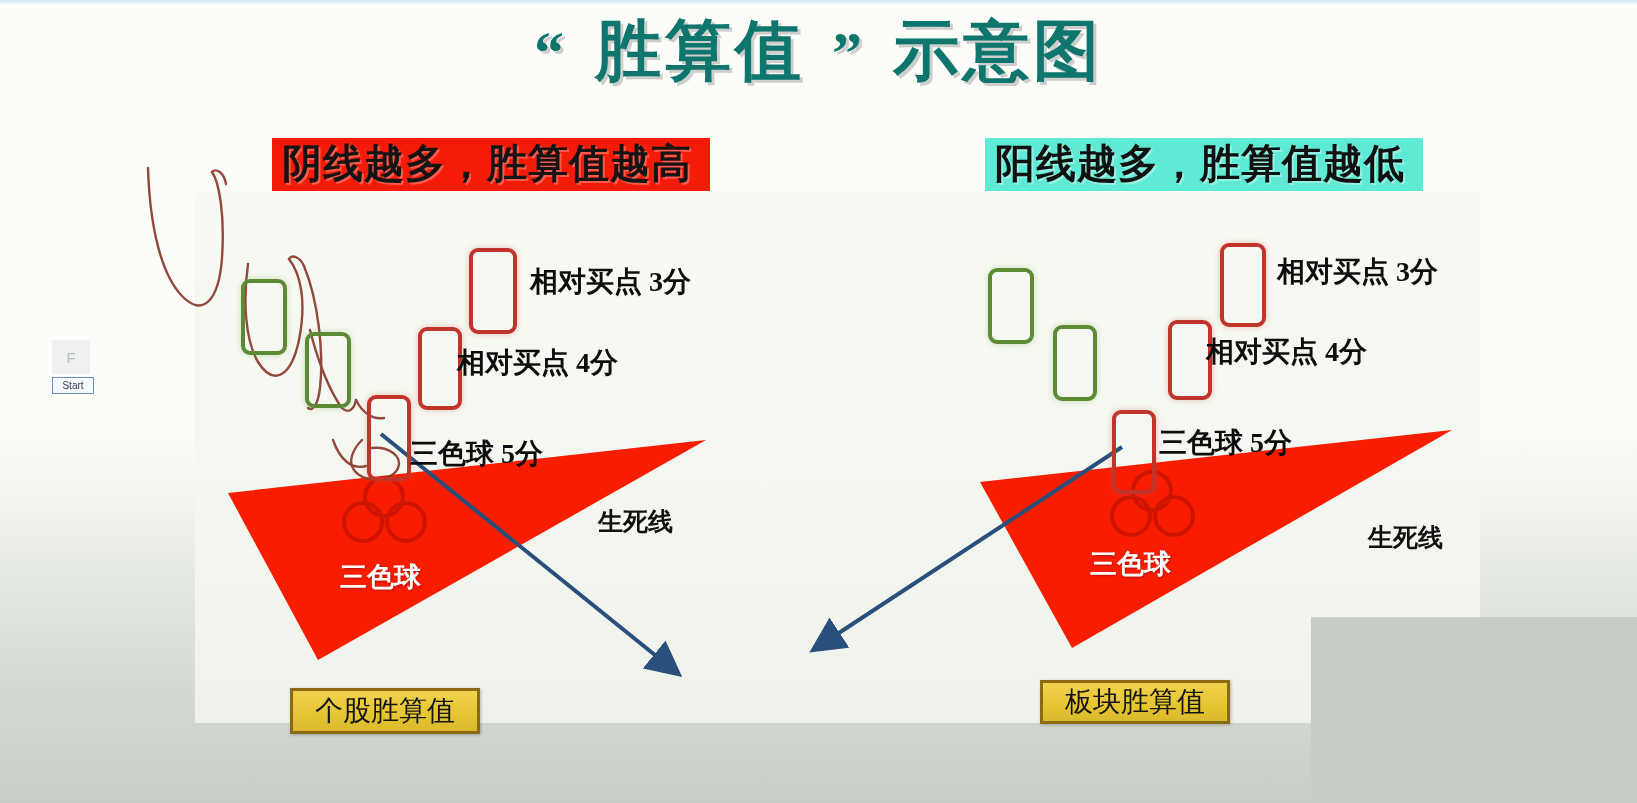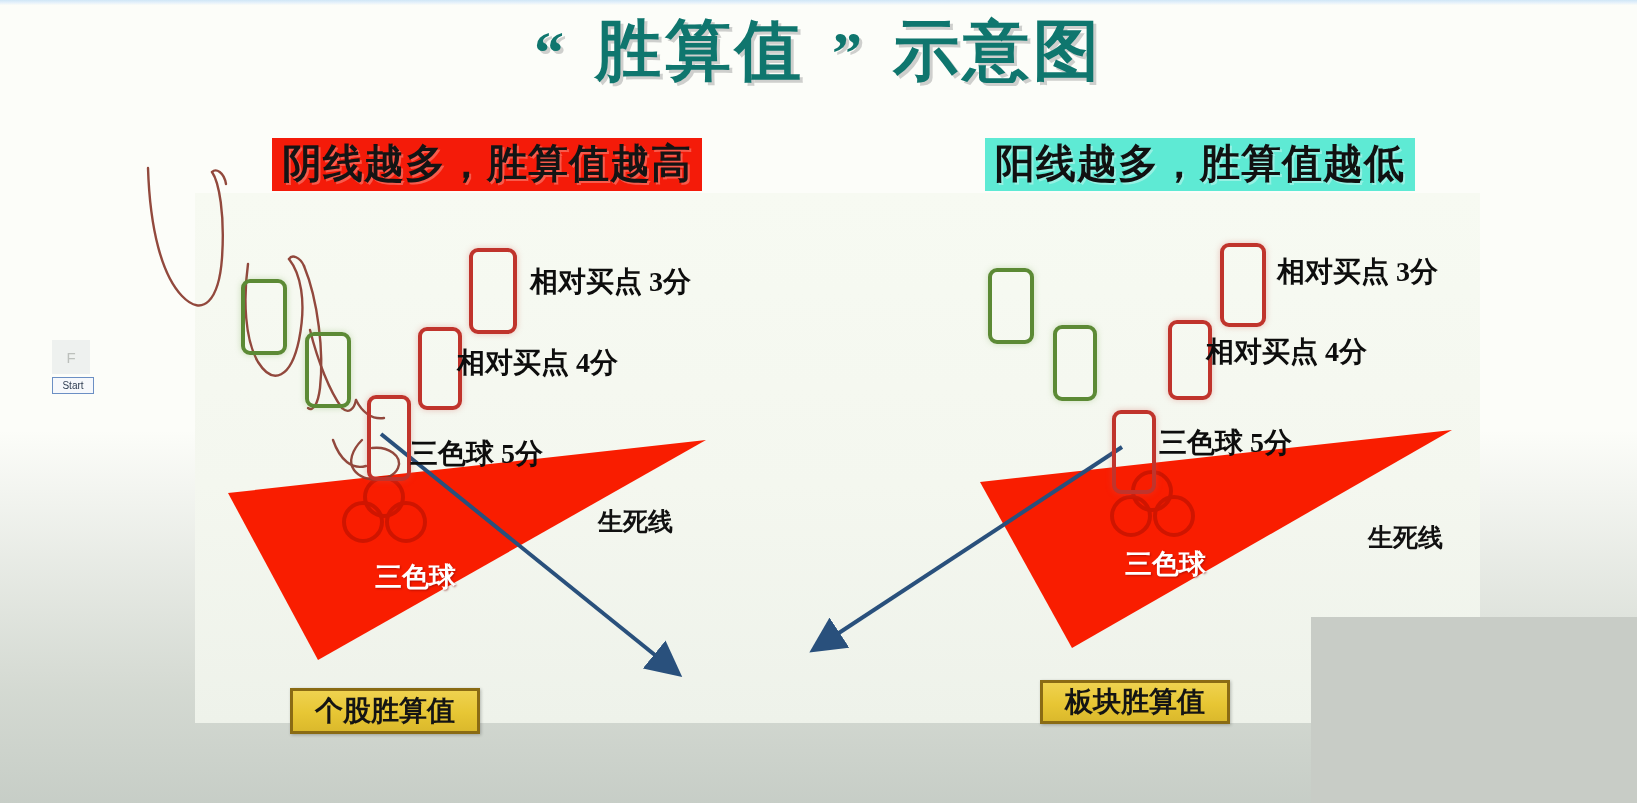--- a/index.html
+++ b/index.html
@@ -26,21 +26,21 @@
   
   .title{position:absolute;left:0;top:6px;width:100%;text-align:center;
      font-family:"DejaVu Sans","Liberation Sans",sans-serif;
      font-size:66px;font-weight:bold;color:#0f766e;letter-spacing:4px;
      text-shadow:3px 3px 0 rgba(150,150,150,.45);}
   .title .q{font-family:"Liberation Serif","DejaVu Serif",serif;font-size:60px;}
 
   
   .banner{position:absolute;font-size:40px;font-weight:bold;letter-spacing:1px;
      font-family:"DejaVu Sans","Liberation Sans",sans-serif;
-     padding:4px 10px 7px 10px;white-space:nowrap;line-height:1.05;}
+     padding:4px 18px 7px 10px;white-space:nowrap;line-height:1.05;}
   .banner-red{left:272px;top:138px;background:#f41b09;color:#141414;
      text-shadow:2px 2px 0 rgba(255,210,200,.35);}
   .banner-gray{left:985px;top:138px;background:#5eead4;color:#111;
      text-shadow:2px 2px 0 rgba(255,255,255,.35);}
 
   
   .candle{position:absolute;border-radius:9px;background:transparent;}
   .cg{border:4px solid #5c8a35;box-shadow:0 0 6px rgba(120,170,80,.35);}
   .cr{border:4px solid #c0342c;box-shadow:0 0 6px rgba(210,90,80,.35);}
 
@@ -50,25 +50,25 @@
   .lbl-26{font-size:28px;text-align:center;}
   .lbl-sheng{font-family:"DejaVu Sans","Liberation Sans",sans-serif;font-size:25px;
      font-weight:bold;color:#111;}
 
   
   svg.layer{position:absolute;left:0;top:0;width:1637px;height:803px;overflow:visible;
      pointer-events:none;}
 
   .tri-lab{position:absolute;color:#fff;font-weight:bold;font-size:27px;
      font-family:"DejaVu Sans","Liberation Sans",sans-serif;
-     text-shadow:1px 1px 2px rgba(120,0,0,.5);white-space:nowrap;margin-left:35px;}
+     text-shadow:1px 1px 2px rgba(120,0,0,.5);white-space:nowrap;}
 
   
   .gbox{position:absolute;background:linear-gradient(180deg,#efd24f 0%,#e7c634 55%,#dbb92c 100%);
-     border:3px solid #8a6b14;color:#141414;font-weight:bold;
+     border:3px solid #8a6b14;color:#141414;font-weight:normal;
      font-family:"DejaVu Sans","Liberation Sans",sans-serif;font-size:28px;
      display:flex;align-items:center;justify-content:center;white-space:nowrap;
      box-shadow:1px 1px 3px rgba(0,0,0,.25);}
   .cbox{position:absolute;background:linear-gradient(180deg,#e4e7e0 0%,#dbdfd8 100%);
      border:3px solid #c06050;color:#111;font-weight:bold;text-align:center;
      font-family:"DejaVu Sans","Liberation Sans",sans-serif;font-size:27px;
      display:flex;flex-direction:column;align-items:center;justify-content:center;
      line-height:1.22;white-space:nowrap;}
 
   

